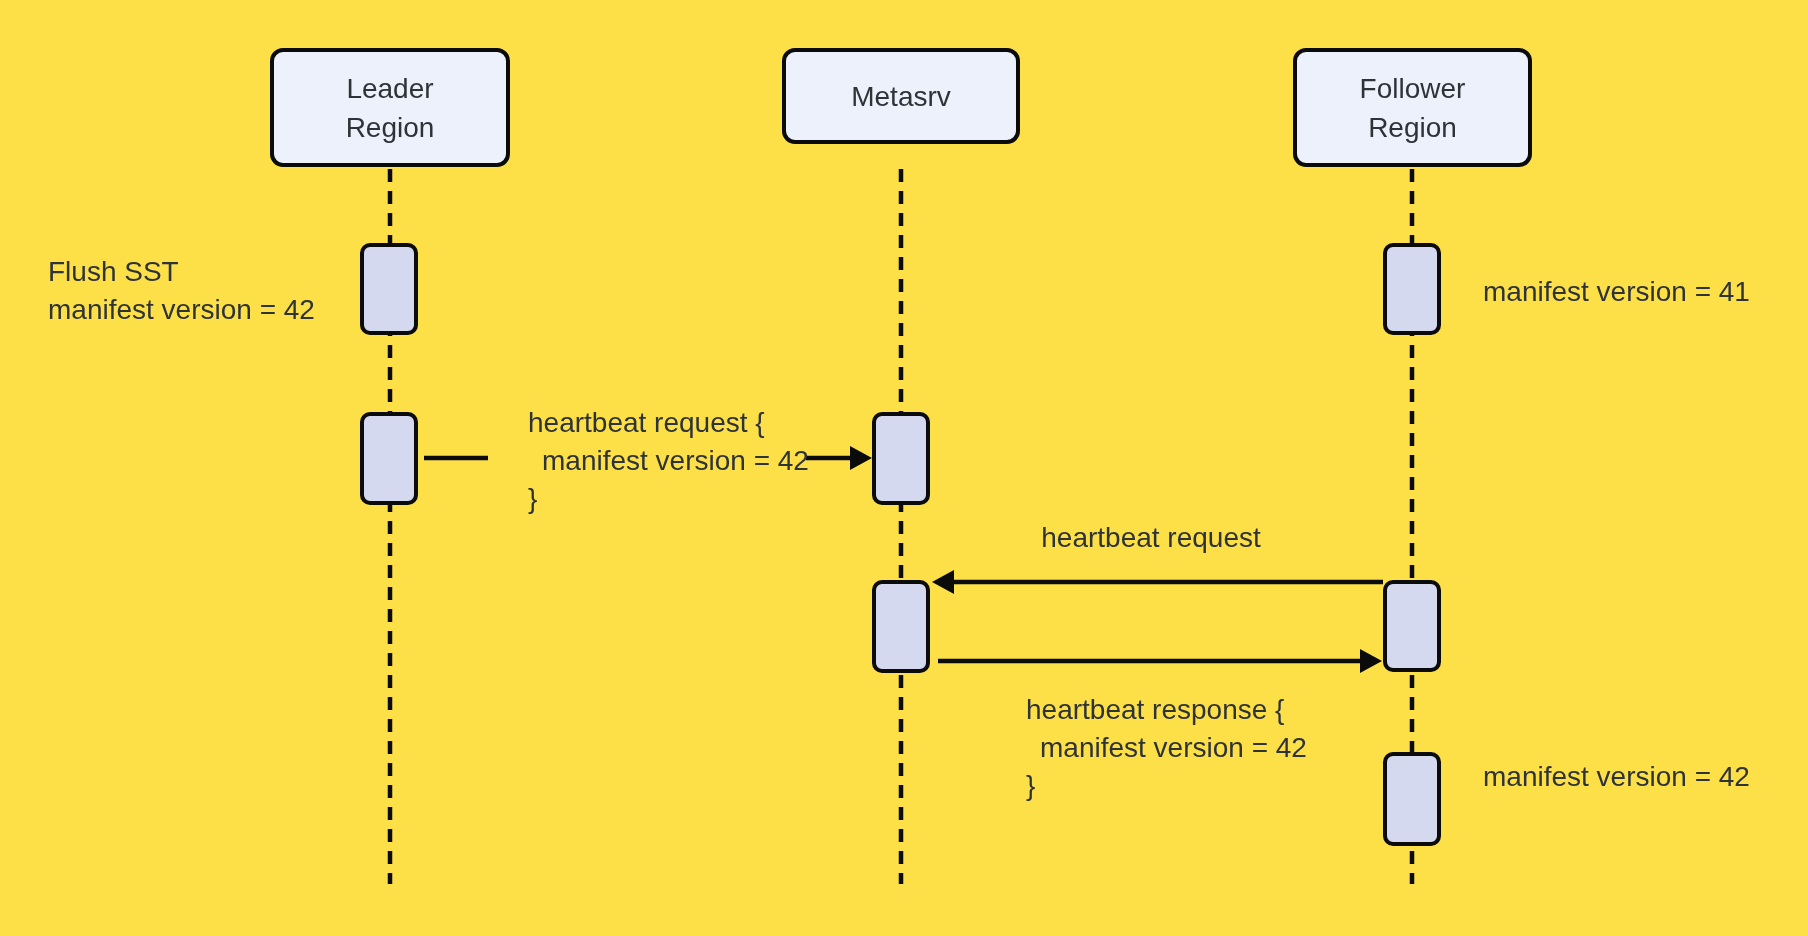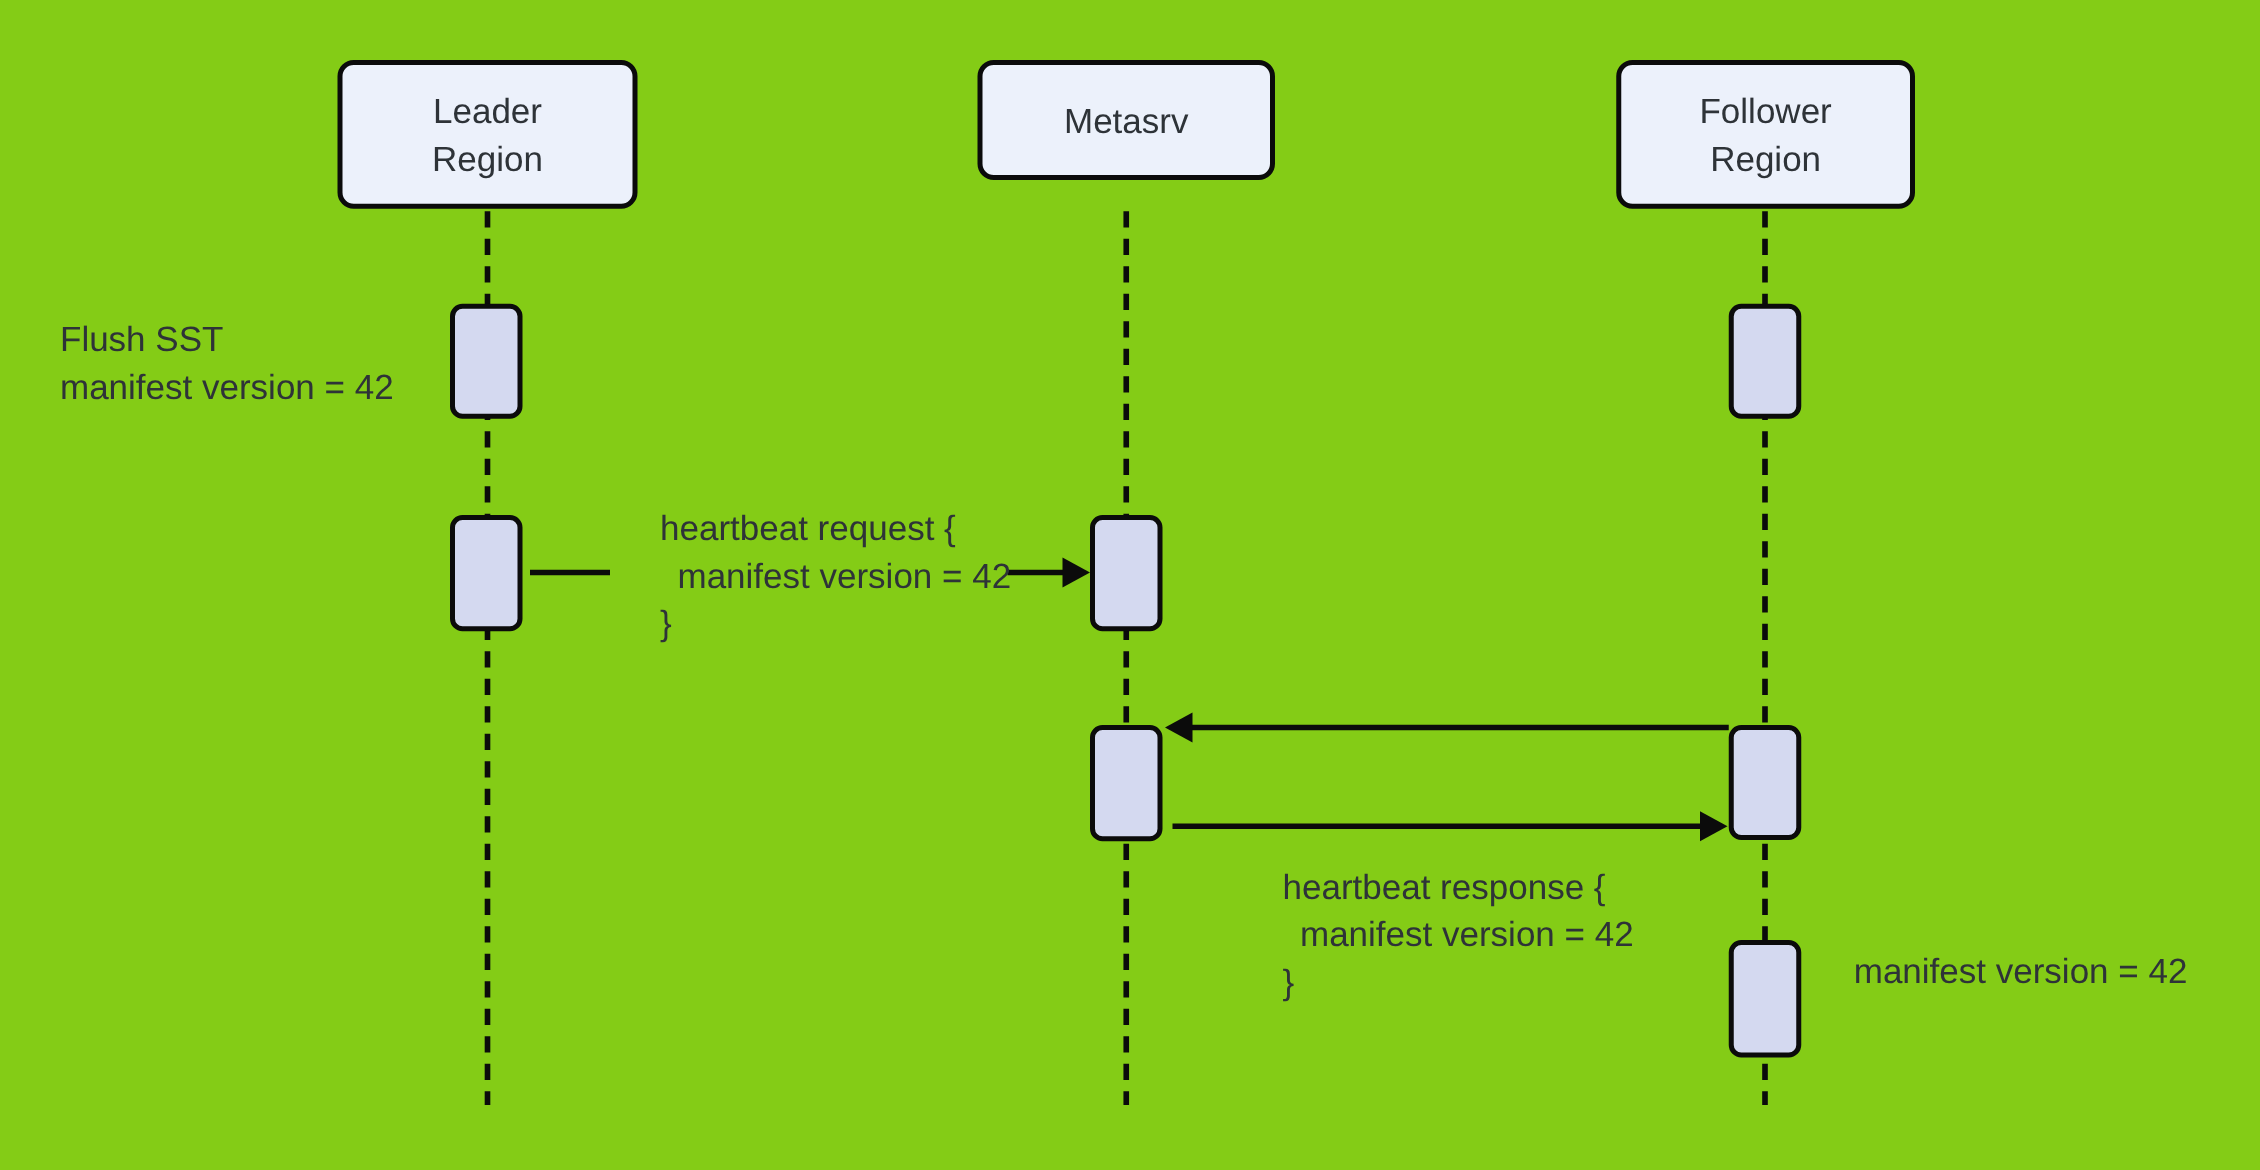--- a/index.html
+++ b/index.html
@@ -1,20 +1,20 @@
 <!DOCTYPE html>
 <html><head>
 <meta charset="utf-8">
 <style>
   html, body { margin: 0; padding: 0; background: #ffffff; }
   #canvas {
     position: relative;
     width: 1808px;
     height: 936px;
-    background: #84cc16;
+    background: #fde047;
     font-family: "Liberation Sans", "DejaVu Sans", sans-serif;
     color: #2e3338;
     overflow: hidden;
   }
   svg.layer {
     position: absolute;
     left: 0; top: 0;
     width: 1808px; height: 936px;
   }
   .pbox {
@@ -87,28 +87,34 @@
   <div class="act" style="left:360px; top:412px; width:58px; height:93px;"></div>
   <div class="act" style="left:872px; top:412px; width:58px; height:93px;"></div>
   <div class="act" style="left:872px; top:580px; width:58px; height:93px;"></div>
   <div class="act" style="left:1383px; top:580px; width:58px; height:92px;"></div>
   <div class="act" style="left:1383px; top:752px; width:58px; height:94px;"></div>
 
   <div class="lbl" style="left:48px; top:253px;">
     <span class="line">Flush SST</span>
     <span class="line">manifest version = 42</span>
   </div>
+  <div class="lbl" style="left:1483px; top:273px;">
+    <span class="line">manifest version = 41</span>
+  </div>
   <div class="lbl" style="left:1483px; top:758px;">
     <span class="line">manifest version = 42</span>
   </div>
 
   <div class="lbl" style="left:528px; top:404px;">
     <span class="line">heartbeat request {</span>
     <span class="line indent">manifest version = 42</span>
     <span class="line">}</span>
+  </div>
+  <div class="lbl center" style="left:1001px; top:519px; width:300px;">
+    <span class="line">heartbeat request</span>
   </div>
   <div class="lbl" style="left:1026px; top:691px;">
     <span class="line">heartbeat response {</span>
     <span class="line indent">manifest version = 42</span>
     <span class="line">}</span>
   </div>
 
 </div>
 
 </body></html>

